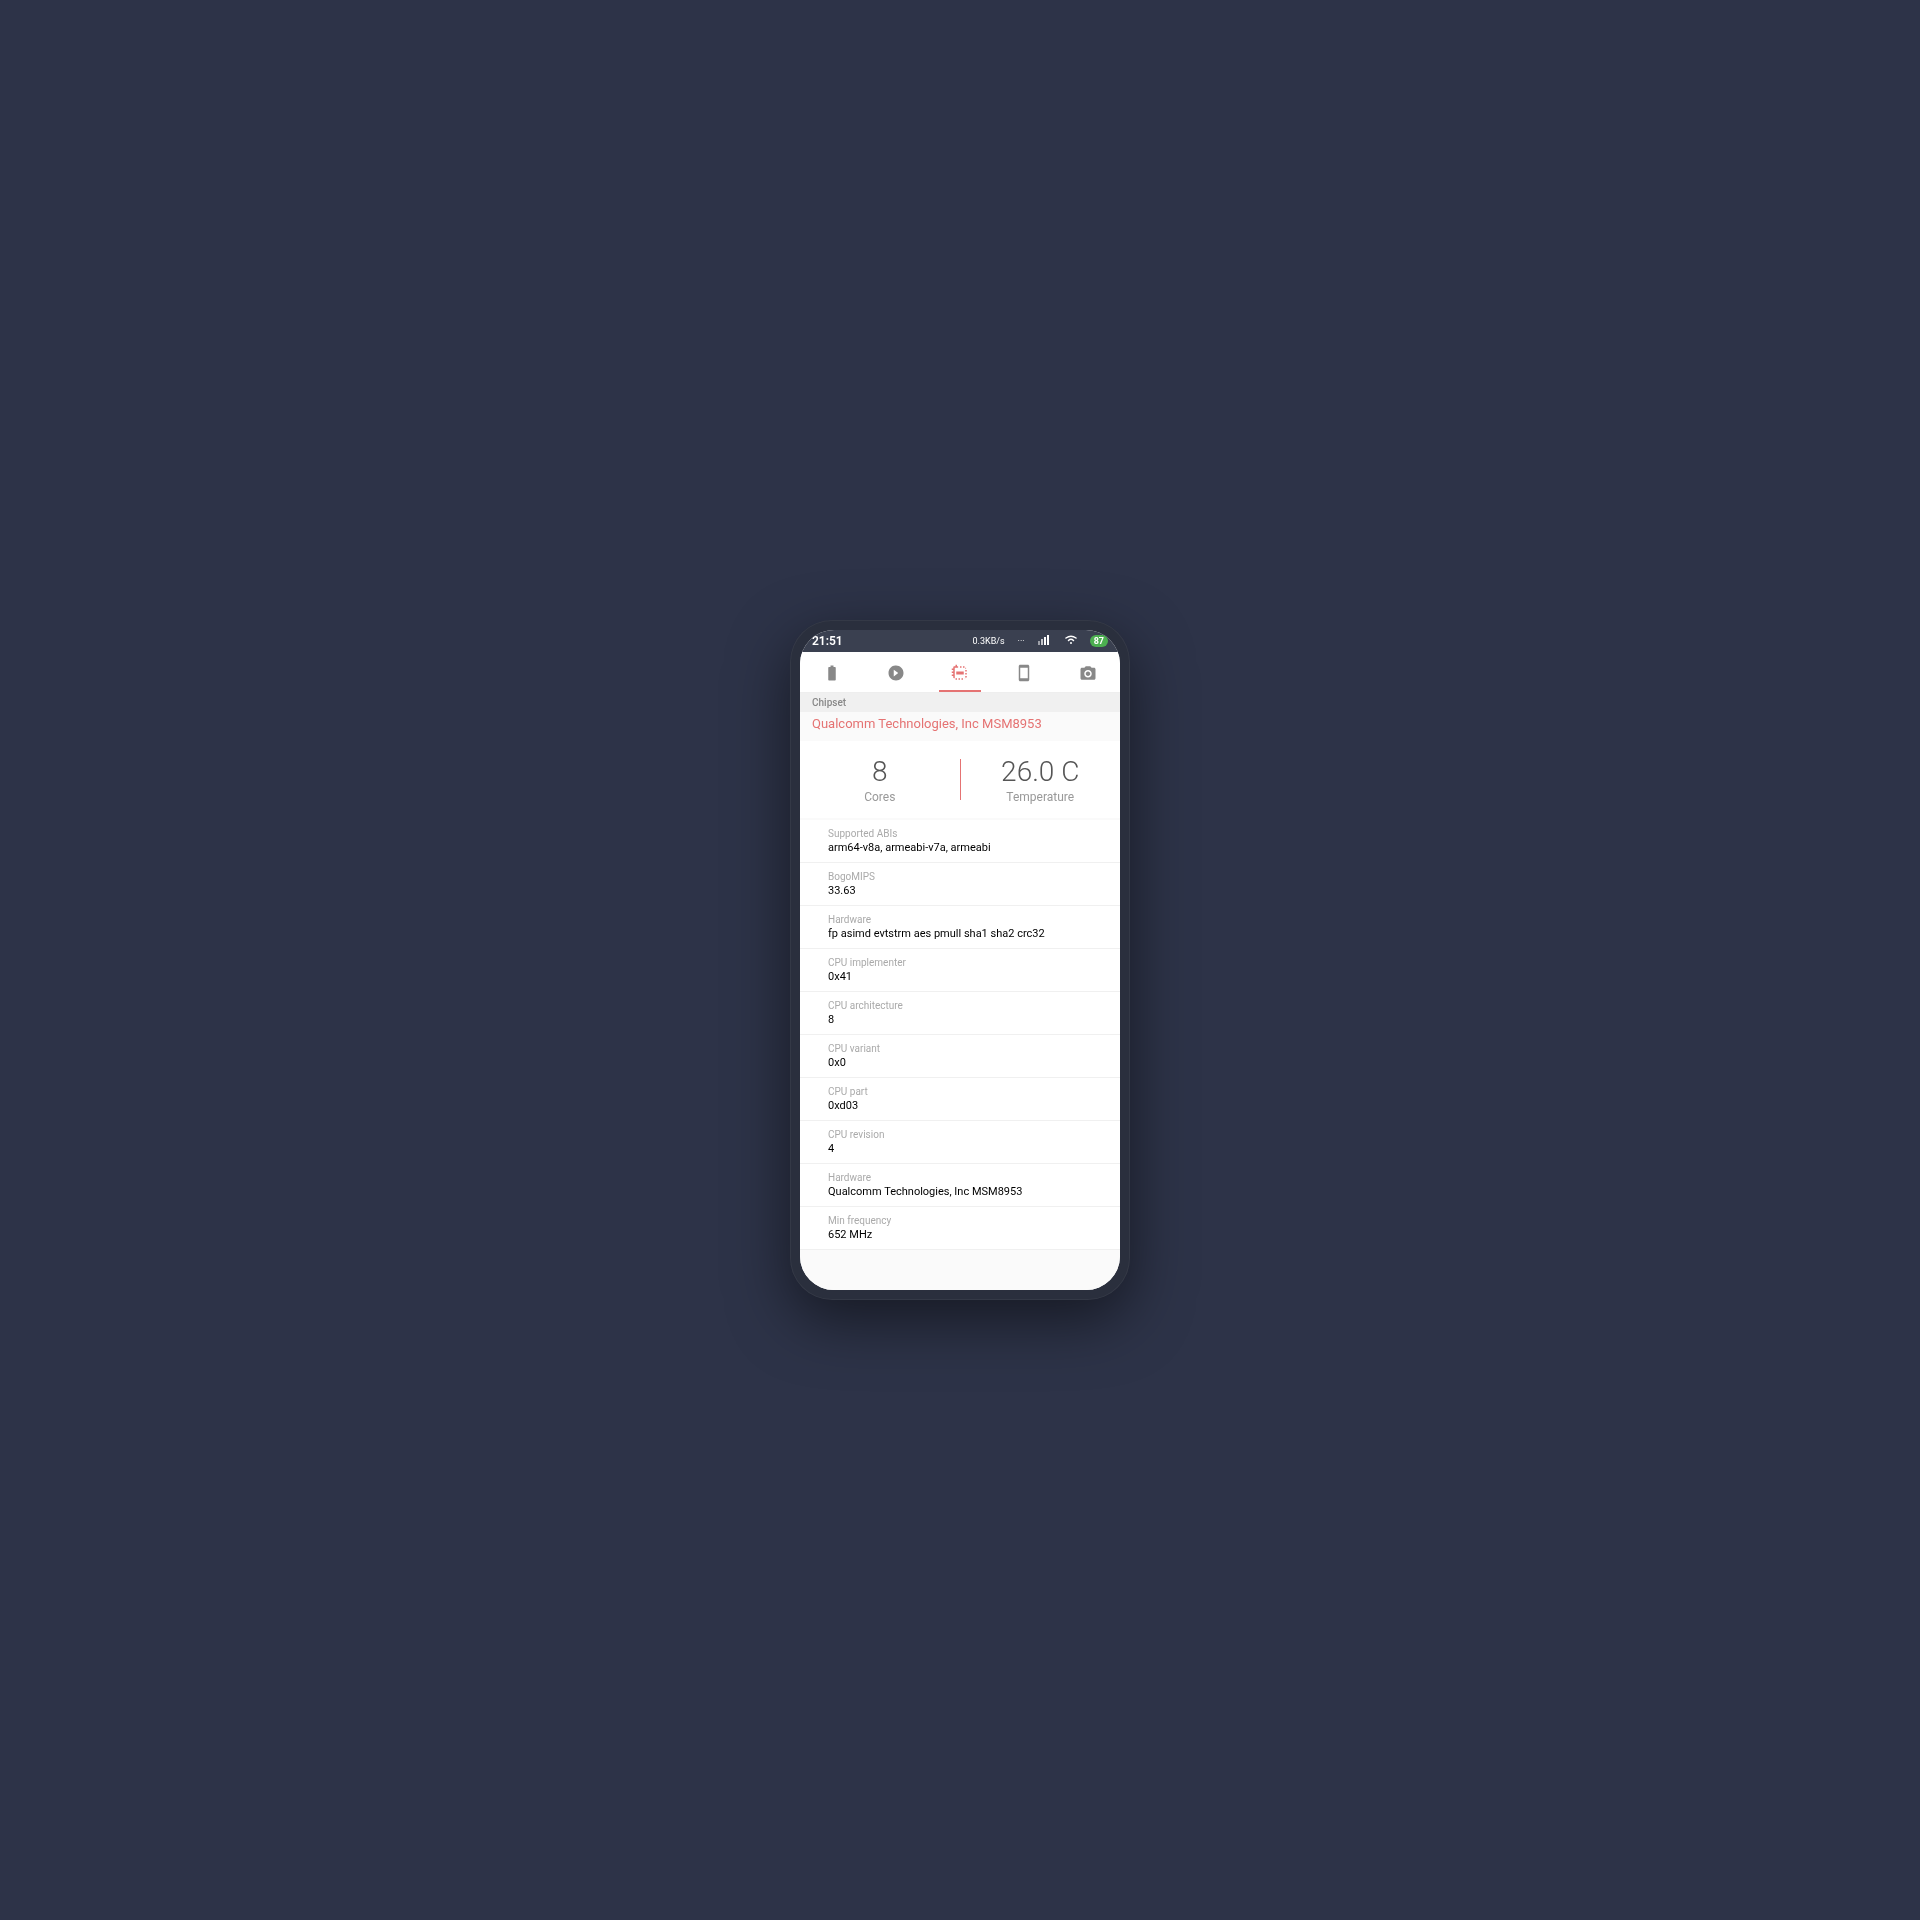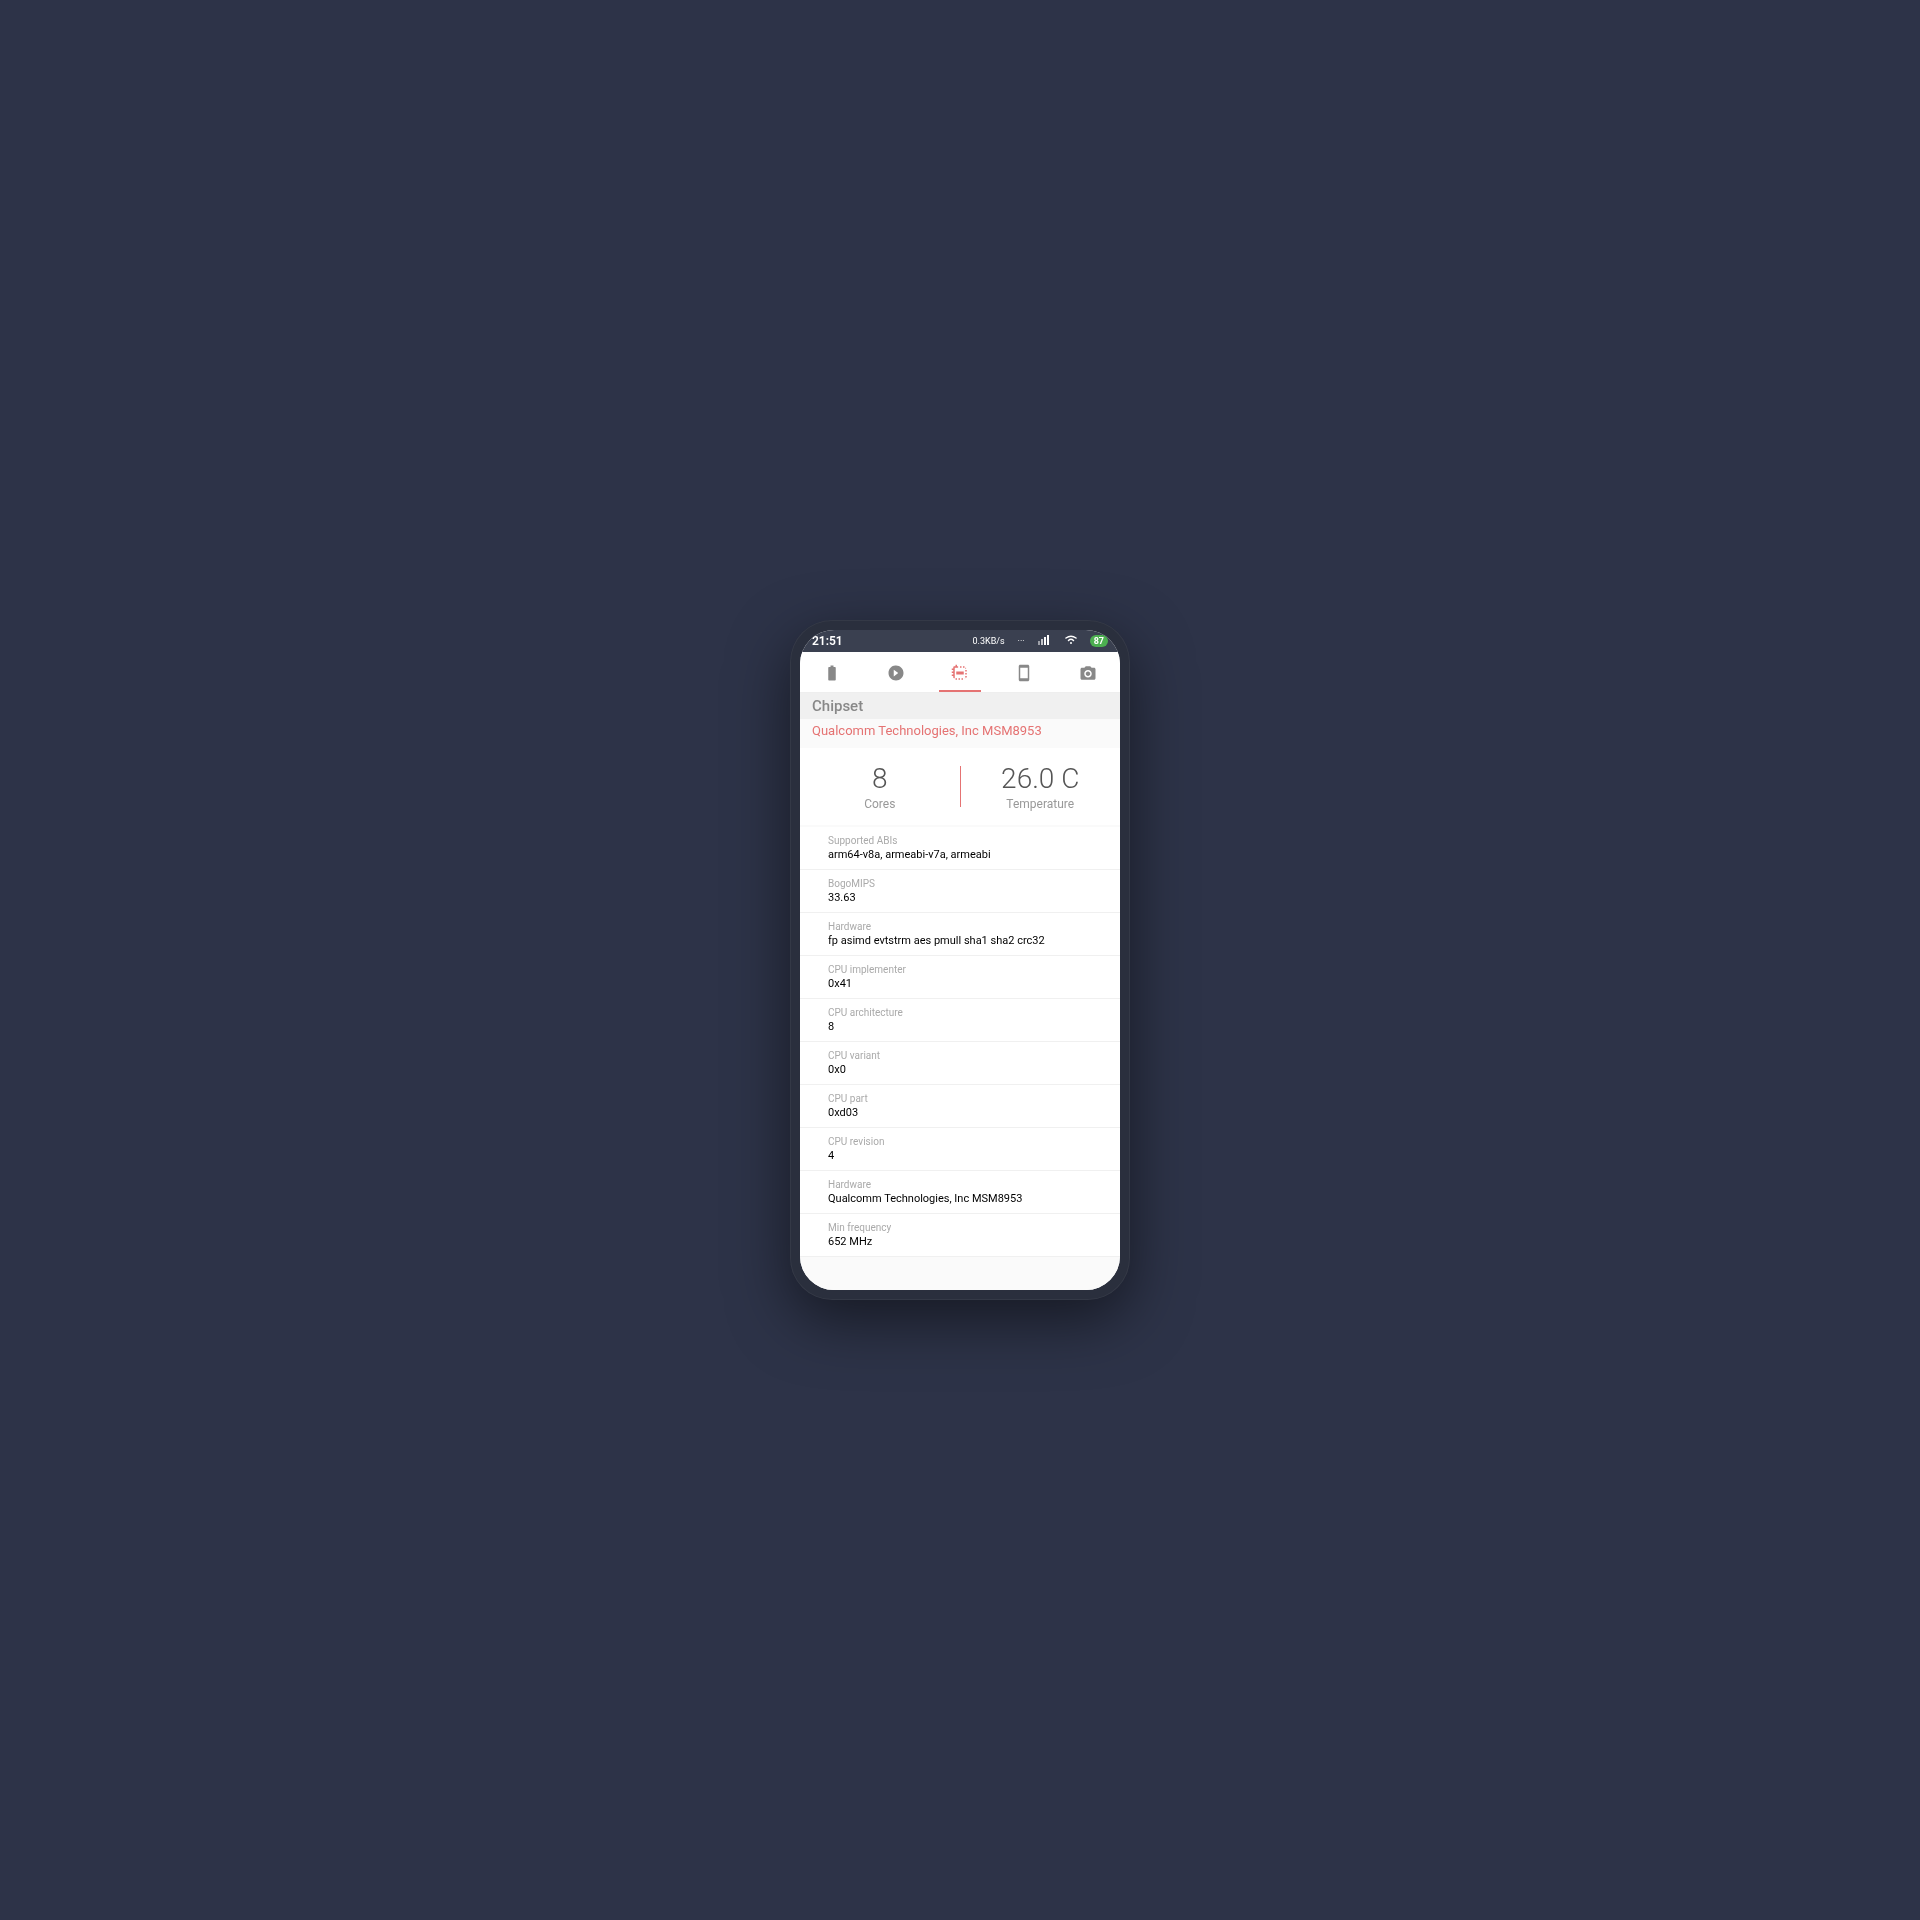--- a/index.html
+++ b/index.html
@@ -116,21 +116,21 @@
       overflow-y: auto;
       background: #fafafa;
     }
 
     .content::-webkit-scrollbar { width: 0; }
 
     
     .section-header {
       background: #f0f0f0;
       padding: 4px 12px;
-      font-size: 15px;
+      font-size: 10px;
       color: #888;
       font-weight: 500;
     }
 
     .section-value {
       padding: 4px 12px 8px;
       font-size: 13px;
       color: #e57373;
       font-weight: 400;
     }

